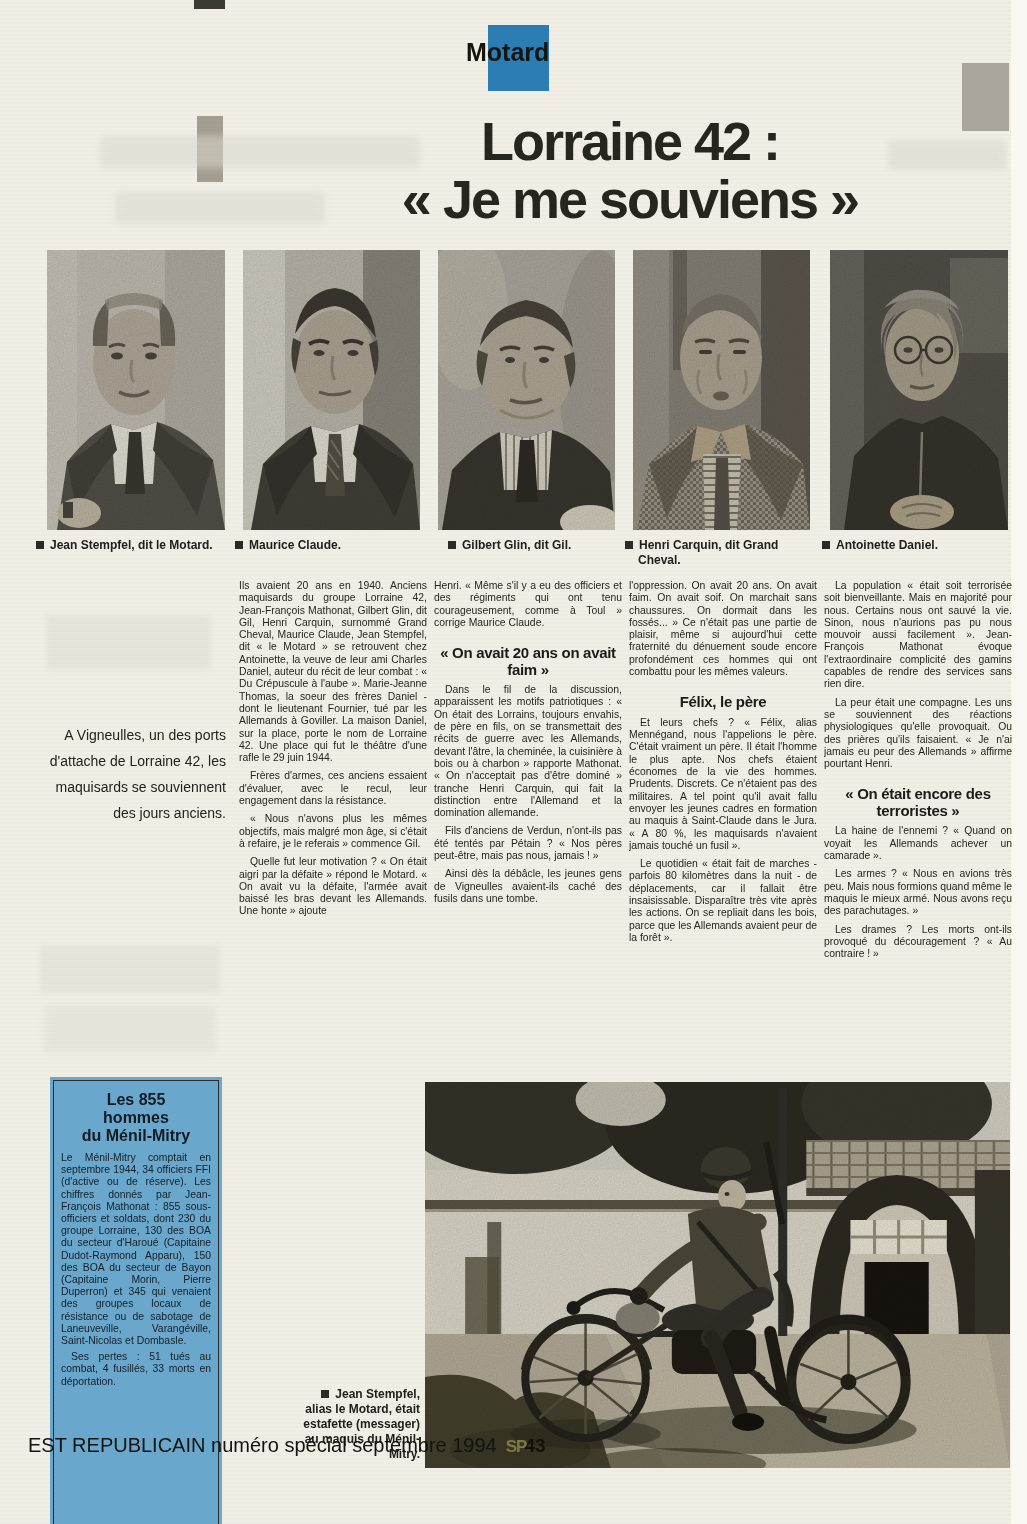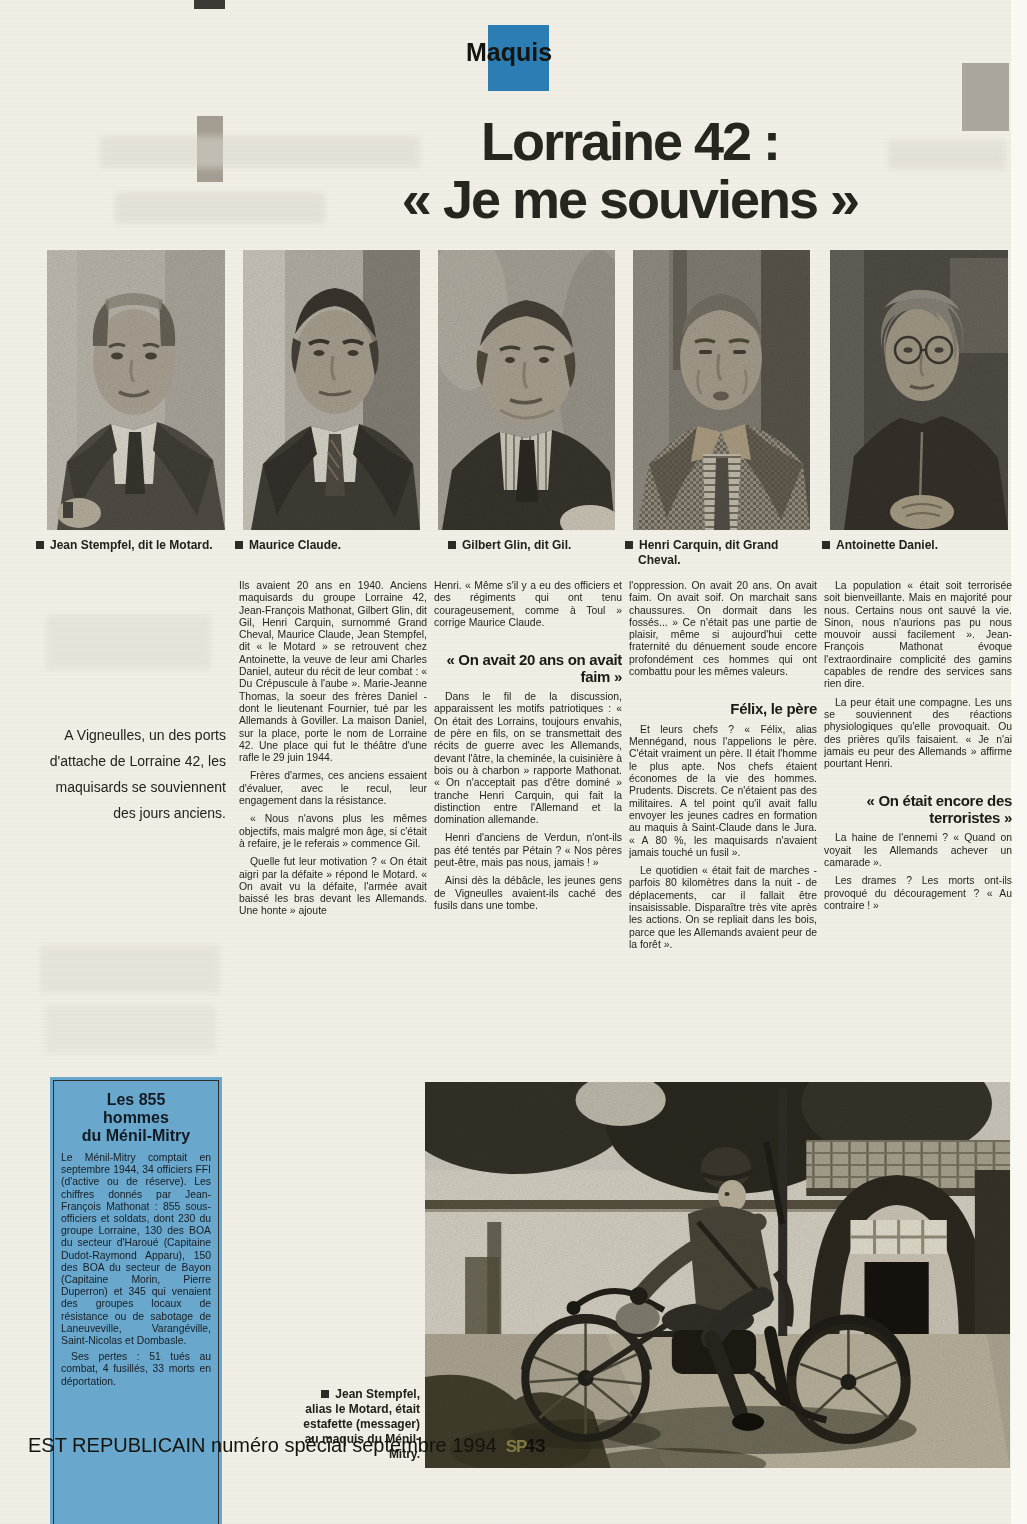--- a/index.html
+++ b/index.html
@@ -33,21 +33,21 @@
 
   
   .lede{position:absolute;left:38px;top:722px;width:188px;text-align:right;
     font-size:14px;line-height:26px;color:#23221c;}
 
   
   .col{position:absolute;top:580px;width:188px;height:500px;overflow:hidden;
     font-size:10.4px;line-height:12.3px;text-align:justify;color:#26251f;}
   .para{margin:0 0 6px;text-indent:11px;}
   .para.noindent{text-indent:0;}
-  .subhead{margin:23px 0 6px;font-size:15px;line-height:16.5px;font-weight:bold;color:#1c1b15;text-align:right;letter-spacing:-.3px;}
+  .subhead{margin:16px 0 6px;font-size:15px;line-height:16.5px;font-weight:bold;color:#1c1b15;text-align:center;letter-spacing:-.3px;}
 
   
   .info-box{position:absolute;left:50px;top:1077px;width:172px;height:504px;background:var(--box-blue,#69a8cc);}
   .box-inner{position:absolute;inset:3px;border:1.5px solid #2d2c28;padding:8px 7px 5px;box-sizing:border-box;}
   .box-title{font-weight:bold;font-size:16px;line-height:18px;text-align:center;color:#121a22;margin:2px 0 7px;}
   .box-p{margin:0 0 4px;font-size:10.4px;line-height:12.2px;text-align:justify;color:#171d24;}
   .box-p + .box-p{text-indent:10px;}
 
   
   .bottom-photo{position:absolute;left:425px;top:1082px;width:585px;height:386px;overflow:hidden;background:#b9b2a1;}
@@ -97,21 +97,21 @@
   <div class="mark" style="left:962px;top:63px;width:47px;height:68px;background:#98948b;opacity:.8;"></div>
   <div class="ghost" style="left:100px;top:136px;width:320px;height:32px;"></div>
   <div class="ghost" style="left:888px;top:140px;width:118px;height:30px;"></div>
   <div class="ghost" style="left:115px;top:192px;width:210px;height:32px;"></div>
   <div class="ghost" style="left:46px;top:615px;width:165px;height:55px;opacity:.45;"></div>
   <div class="ghost" style="left:40px;top:945px;width:180px;height:48px;opacity:.45;"></div>
   <div class="ghost" style="left:44px;top:1005px;width:172px;height:48px;opacity:.4;"></div>
   <div class="edge-strip"></div>
 
   <div class="kicker-square"></div>
-  <div class="kicker-label">Maquis</div>
+  <div class="kicker-label">Motard</div>
 
   <div class="headline">
     <div>Lorraine 42 :</div>
     <div>« Je me souviens »</div>
   </div>
 
   <div class="photo" style="left:47px;width:178px;">
     <svg viewBox="0 0 178 280" preserveAspectRatio="none">
       <rect width="178" height="280" fill="#c6c1b6"></rect>
       <rect x="118" width="60" height="280" fill="#a9a499" opacity=".55"></rect>
@@ -247,36 +247,37 @@
     <p class="para noindent">Ils avaient 20 ans en 1940. Anciens maquisards du groupe Lorraine 42, Jean-François Mathonat, Gilbert Glin, dit Gil, Henri Carquin, surnommé Grand Cheval, Maurice Claude, Jean Stempfel, dit « le Motard » se retrouvent chez Antoinette, la veuve de leur ami Charles Daniel, auteur du récit de leur combat : « Du Crépuscule à l'aube ». Marie-Jeanne Thomas, la soeur des frères Daniel - dont le lieutenant Fournier, tué par les Allemands à Goviller. La maison Daniel, sur la place, porte le nom de Lorraine 42. Une place qui fut le théâtre d'une rafle le 29 juin 1944.</p>
     <p class="para">Frères d'armes, ces anciens essaient d'évaluer, avec le recul, leur engagement dans la résistance.</p>
     <p class="para">« Nous n'avons plus les mêmes objectifs, mais malgré mon âge, si c'était à refaire, je le referais » commence Gil.</p>
     <p class="para">Quelle fut leur motivation ? « On était aigri par la défaite » répond le Motard. « On avait vu la défaite, l'armée avait baissé les bras devant les Allemands. Une honte » ajoute</p>
   </div>
 
   <div class="col" style="left:434px;">
     <p class="para noindent">Henri. « Même s'il y a eu des officiers et des régiments qui ont tenu courageusement, comme à Toul » corrige Maurice Claude.</p>
     <h3 class="subhead">« On avait 20 ans on avait faim »</h3>
     <p class="para">Dans le fil de la discussion, apparaissent les motifs patriotiques : « On était des Lorrains, toujours envahis, de père en fils, on se transmettait des récits de guerre avec les Allemands, devant l'âtre, la cheminée, la cuisinière à bois ou à charbon » rapporte Mathonat. « On n'acceptait pas d'être dominé » tranche Henri Carquin, qui fait la distinction entre l'Allemand et la domination allemande.</p>
-    <p class="para">Henri d'anciens de Verdun, n'ont-ils pas été tentés par Pétain ? « Nos pères peut-être, mais pas nous, jamais ! »</p>
+    <p class="para">Fils d'anciens de Verdun, n'ont-ils pas été tentés par Pétain ? « Nos pères peut-être, mais pas nous, jamais ! »</p>
     <p class="para">Ainsi dès la débâcle, les jeunes gens de Vigneulles avaient-ils caché des fusils dans une tombe.</p>
   </div>
 
   <div class="col" style="left:629px;">
     <p class="para noindent">l'oppression. On avait 20 ans. On avait faim. On avait soif. On marchait sans chaussures. On dormait dans les fossés... » Ce n'était pas une partie de plaisir, même si aujourd'hui cette fraternité du dénuement soude encore profondément ces hommes qui ont combattu pour les mêmes valeurs.</p>
     <h3 class="subhead">Félix, le père</h3>
     <p class="para">Et leurs chefs ? « Félix, alias Mennégand, nous l'appelions le père. C'était vraiment un père. Il était l'homme le plus apte. Nos chefs étaient économes de la vie des hommes. Prudents. Discrets. Ce n'étaient pas des militaires. A tel point qu'il avait fallu envoyer les jeunes cadres en formation au maquis à Saint-Claude dans le Jura. « A 80 %, les maquisards n'avaient jamais touché un fusil ».</p>
     <p class="para">Le quotidien « était fait de marches - parfois 80 kilomètres dans la nuit - de déplacements, car il fallait être insaisissable. Disparaître très vite après les actions. On se repliait dans les bois, parce que les Allemands avaient peur de la forêt ».</p>
   </div>
 
   <div class="col" style="left:824px;">
     <p class="para">La population « était soit terrorisée soit bienveillante. Mais en majorité pour nous. Certains nous ont sauvé la vie. Sinon, nous n'aurions pas pu nous mouvoir aussi facilement ». Jean-François Mathonat évoque l'extraordinaire complicité des gamins capables de rendre des services sans rien dire.</p>
     <p class="para">La peur était une compagne. Les uns se souviennent des réactions physiologiques qu'elle provoquait. Ou des prières qu'ils faisaient. « Je n'ai jamais eu peur des Allemands » affirme pourtant Henri.</p>
     <h3 class="subhead">« On était encore des terroristes »</h3>
     <p class="para">La haine de l'ennemi ? « Quand on voyait les Allemands achever un camarade ».</p>
+    <p class="para">Les armes ? « Nous en avions très peu. Mais nous formions quand même le maquis le mieux armé. Nous avons reçu des parachutages. »</p>
     <p class="para">Les drames ? Les morts ont-ils provoqué du découragement ? « Au contraire ! »</p>
   </div>
 
   <div class="info-box">
     <div class="box-inner">
       <div class="box-title">
         <div>Les 855</div>
         <div>hommes</div>
         <div>du Ménil-Mitry</div>
       </div>

